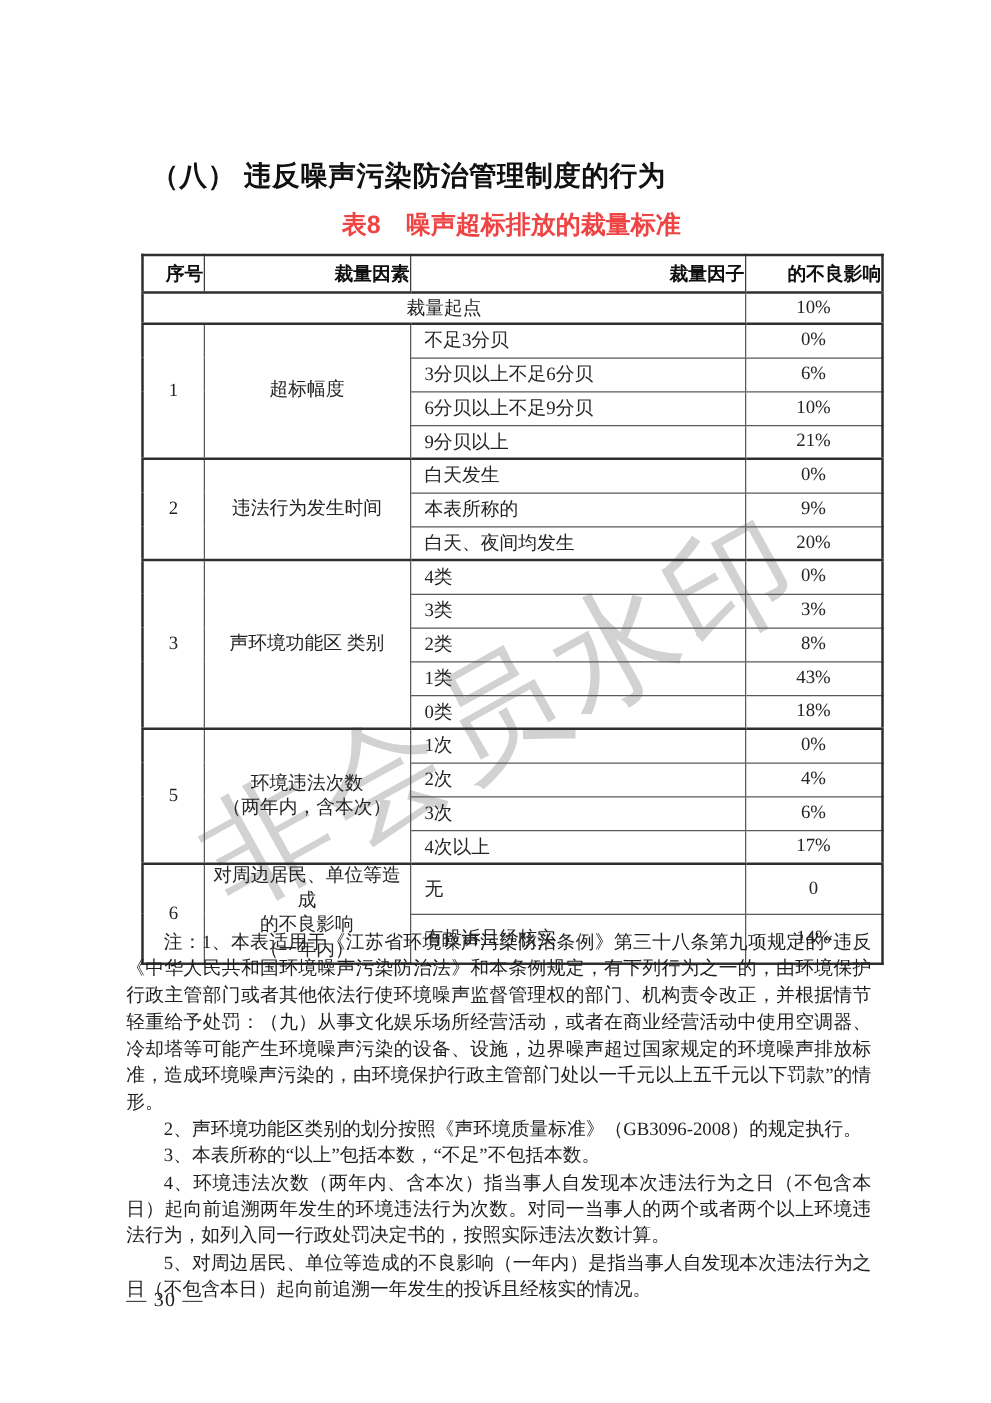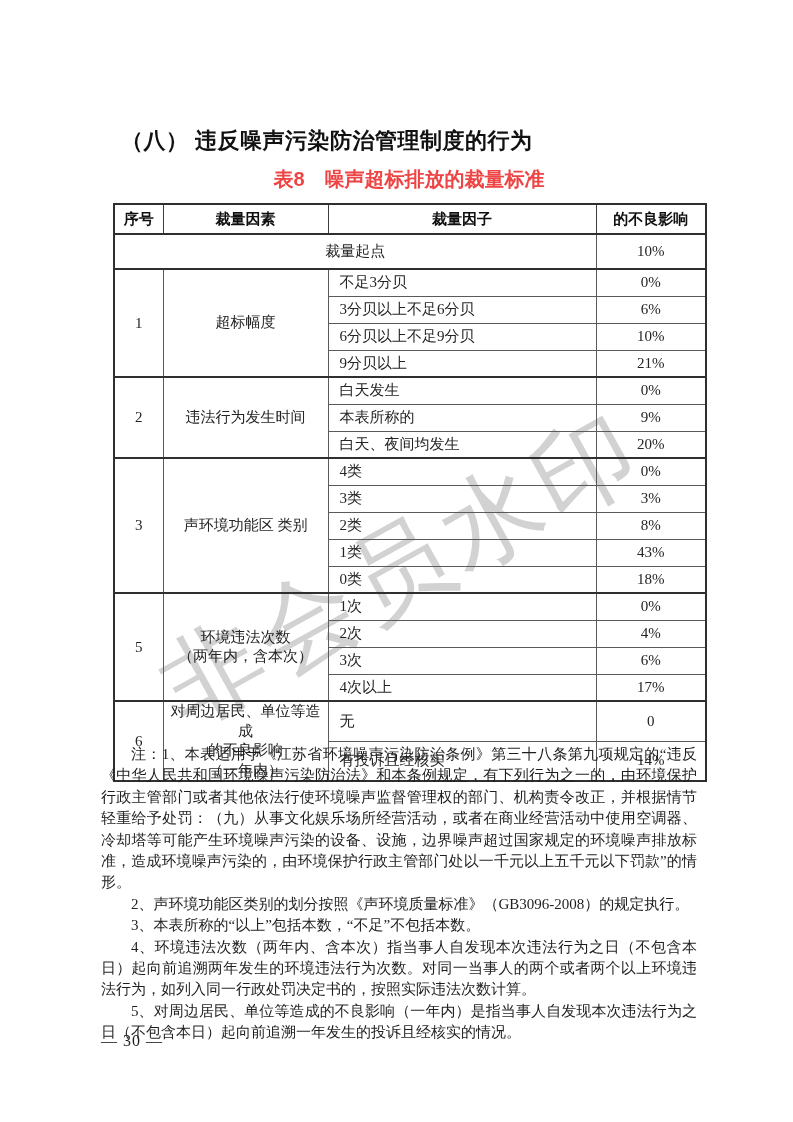--- a/index.html
+++ b/index.html
@@ -58,33 +58,33 @@
     table-layout: fixed;
     font-size: 15px;
     background: transparent;
   }
   table.judgment th {
     font-family: "Liberation Sans", "DejaVu Sans", sans-serif;
     font-weight: bold;
     font-size: 15px;
     height: 30px;
     border: 1px solid #3d3d3d;
-    text-align: center;
+    text-align: right;
     color: #0f0f0f;
   }
   table.judgment td {
     border: 1px solid #5a5a5a;
     height: 27px;
     color: #242424;
     background: transparent;
   }
   table.judgment { border: 2px solid #2f2f2f; }
   table.judgment thead tr th { border-bottom: 2px solid #2f2f2f; }
   tr.g-top > td { border-top: 2px solid #2f2f2f; }
-  tr.start-row td { height: 35px; }
+  tr.start-row td { height: 25px; }
   td.center { text-align: center; }
   td.factor {
     text-align: center;
     white-space: pre-line;
     line-height: 1.3;
     padding: 0 4px;
     margin-top: 23px;
   }
   td.f { text-align: left; padding-left: 11px; }
   td.v { text-align: center; }

